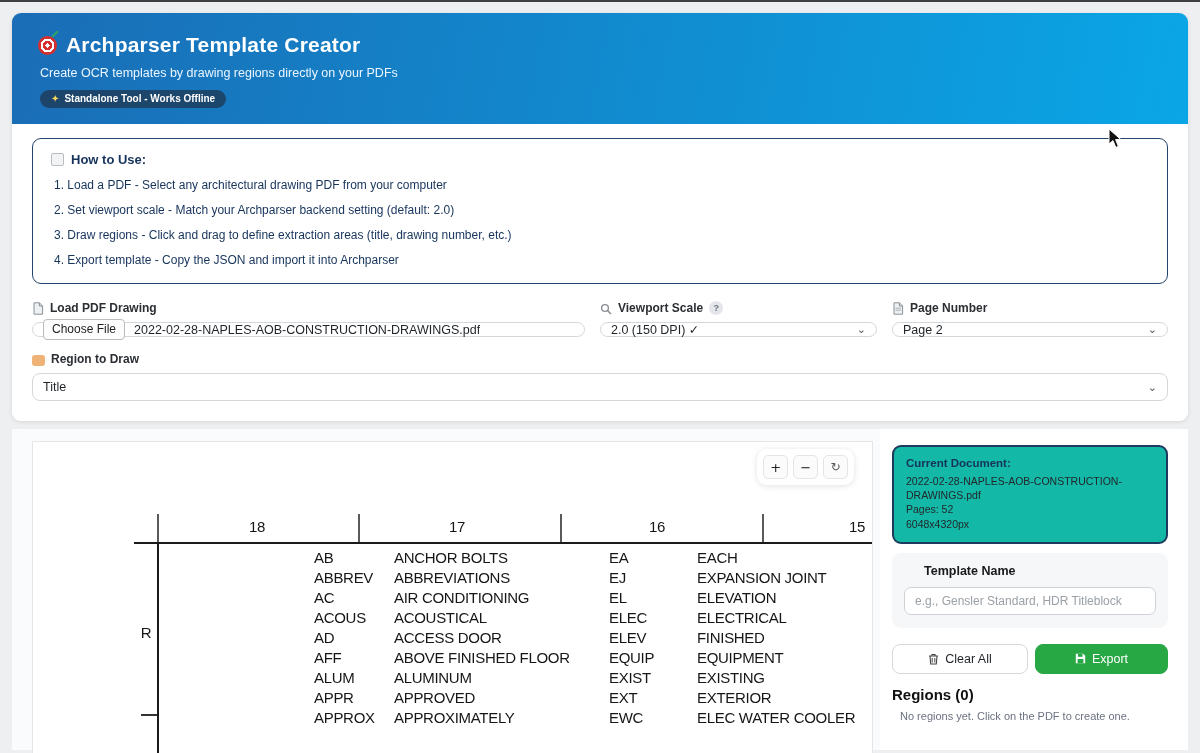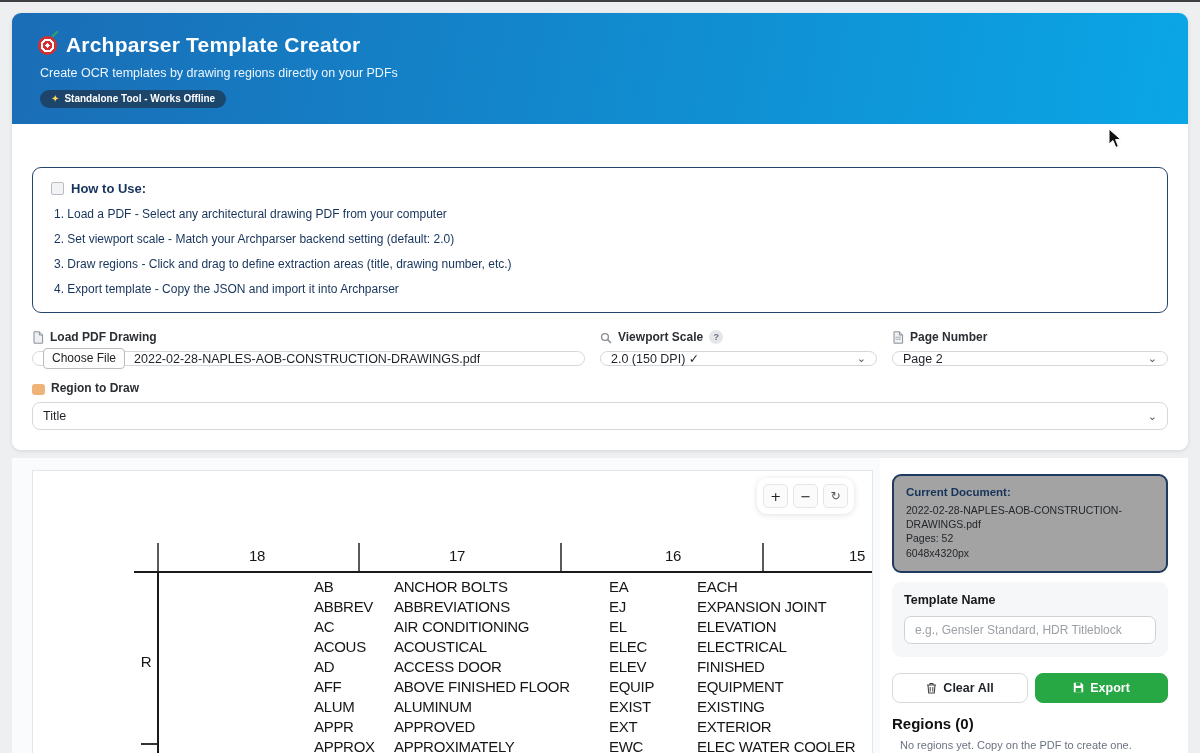--- a/index.html
+++ b/index.html
@@ -37,21 +37,21 @@
   .header h1 { font-size: 21px; font-weight: bold; letter-spacing: .2px; }
   .header-sub { font-size: 12.5px; margin: 9px 0 0 2px; color: #eaf6ff; }
   .badge {
     display: inline-flex; align-items: center; gap: 5px;
     margin: 10px 0 0 2px; padding: 3px 11px 4px;
     background: rgba(32,42,58,.62); border-radius: 11px;
     font-size: 10px; font-weight: bold; color: #fff;
   }
   .sparkle-icon { color: #ffd95e; font-size: 10px; }
 
-  .card-body { padding: 34px 20px 20px; background: #fff; margin-top: 9px; }
+  .card-body { padding: 14px 20px 20px; background: #fff; }
 
   
   .howto {
     border: 1.5px solid #23456b; border-radius: 9px;
     padding: 13px 18px 16px; color: #16335b;
   }
   .howto-title { display: flex; align-items: center; gap: 7px; font-size: 13px; font-weight: bold; margin-bottom: 4px; }
   .clipboard-icon { width: 13px; height: 13px; border: 1.5px solid #b9bdc2; background: #f2f3f4; border-radius: 2px; display: inline-block; }
   .step { font-size: 12px; margin-top: 11px; padding-left: 3px; }
   .step b { font-weight: normal; }
@@ -106,34 +106,34 @@
   .v-tick { position: absolute; top: 72px; width: 1.5px; height: 28px; background: #5a5a5a; }
   .l-tick { position: absolute; left: 108px; top: 272px; width: 16px; height: 2px; background: #333; }
   .row-label { position: absolute; left: 103px; top: 182px; font-size: 15px; width: 20px; text-align: center; }
   .abbrev-table { position: absolute; left: 281px; top: 106px; }
   .ab-row { display: flex; height: 20px; line-height: 20px; font-size: 15px; white-space: nowrap; }
   .ab-c0 { width: 80px; } .ab-c1 { width: 215px; } .ab-c2 { width: 88px; }
 
   
   .sidebar { width: 308px; background: #fff; padding: 16px 20px 0 12px; }
   .curdoc {
-    border: 2px solid #1e3a5f; border-radius: 9px; background: #a3a3a3;
+    border: 2px solid #1e3a5f; border-radius: 9px; background: #14b8a6;
     padding: 10px 12px 11px; color: #16335b;
   }
   .curdoc-title { font-size: 11.5px; font-weight: bold; margin-bottom: 5px; }
   .curdoc-line { font-size: 10.5px; color: #23272c; line-height: 1.35; word-break: break-word; }
   .tname-card { background: #f6f7f8; border-radius: 9px; padding: 11px 12px 13px; margin-top: 9px; }
-  .tname-label { font-size: 12.5px; font-weight: bold; color: #17191c; margin-bottom: 9px; }
+  .tname-label { font-size: 12.5px; font-weight: bold; color: #17191c; margin-bottom: 9px; margin-left: 20px; }
   .tname-input {
     width: 100%; height: 28px; border: 1px solid #cfd3d7; border-radius: 7px;
     padding: 0 10px; font-size: 12px; font-family: "Liberation Sans", sans-serif; color: #222; background: #fff;
   }
   .tname-input::placeholder { color: #9aa0a6; }
   .btn-row { display: flex; gap: 7px; margin-top: 16px; }
-  .btn { height: 30px; border-radius: 8px; display: flex; align-items: center; justify-content: center; gap: 6px; font-size: 12.5px; font-weight: bold; cursor: pointer; }
+  .btn { height: 30px; border-radius: 8px; display: flex; align-items: center; justify-content: center; gap: 6px; font-size: 12.5px; font-weight: normal; cursor: pointer; }
   .btn-clear { width: 136px; background: #fff; border: 1px solid #d6d9dc; color: #1f2328; }
   .btn-export { width: 133px; background: #28a745; border: 1px solid #28a745; color: #fff; }
   .regions-title { font-size: 15px; font-weight: bold; color: #111; margin-top: 12px; }
   .regions-empty { font-size: 11px; color: #6b7280; margin: 7px 0 0 8px; }
 
   
   .cursor { position: absolute; left: 1108px; top: 128px; z-index: 50; pointer-events: none; }
 </style>
 </head>
 <body>
@@ -230,21 +230,21 @@
       <div class="pdf-page pdf-text">
         <div class="zoom-ctrl">
           <div class="zbtn">+</div>
           <div class="zbtn">−</div>
           <div class="zbtn" style="font-size:12px;color:#555;">↻</div>
         </div>
 
         <div>
             <span class="grid-num" style="left: 224px;">18</span>
             <span class="grid-num" style="left: 424px;">17</span>
-            <span class="grid-num" style="left: 640px; text-align: center;">16</span>
+            <span class="grid-num" style="left: 624px; text-align: center;">16</span>
             <span class="grid-num" style="left: 824px;">15</span>
           </div>
         <div class="v-tick" style="left:124px;"></div>
         <div class="v-tick" style="left:325px;"></div>
         <div class="v-tick" style="left:527px;"></div>
         <div class="v-tick" style="left:729px;"></div>
         <div class="h-line"></div>
         <div class="v-line"></div>
         <div class="l-tick"></div>
         <div class="row-label">R</div>
@@ -334,21 +334,21 @@
           <svg class="icon-svg" width="11" height="11" viewBox="0 0 11 11">
               <path d="M.8.8h7.4l2 2v7.4H.8z" fill="#fff"></path>
               <rect x="2.6" y="6" width="5.8" height="4.2" fill="#28a745"></rect>
               <rect x="2.9" y=".8" width="4.6" height="3" fill="#28a745"></rect>
             </svg>
           <span>Export</span>
         </div>
       </div>
 
       <div class="regions-title">Regions (0)</div>
-      <div class="regions-empty">No regions yet. Copy on the PDF to create one.</div>
+      <div class="regions-empty">No regions yet. Click on the PDF to create one.</div>
 
     </div>
   </div>
 </div>
 
 <svg class="cursor" width="15" height="21" viewBox="0 0 15 21">
   <path d="M1 1 L1 16 L5 12.6 L7.8 19.4 L10.4 18.3 L7.6 11.6 L12.6 11.3 Z" fill="#111" stroke="#fff" stroke-width="1"></path>
 </svg>
 
 </body></html>

